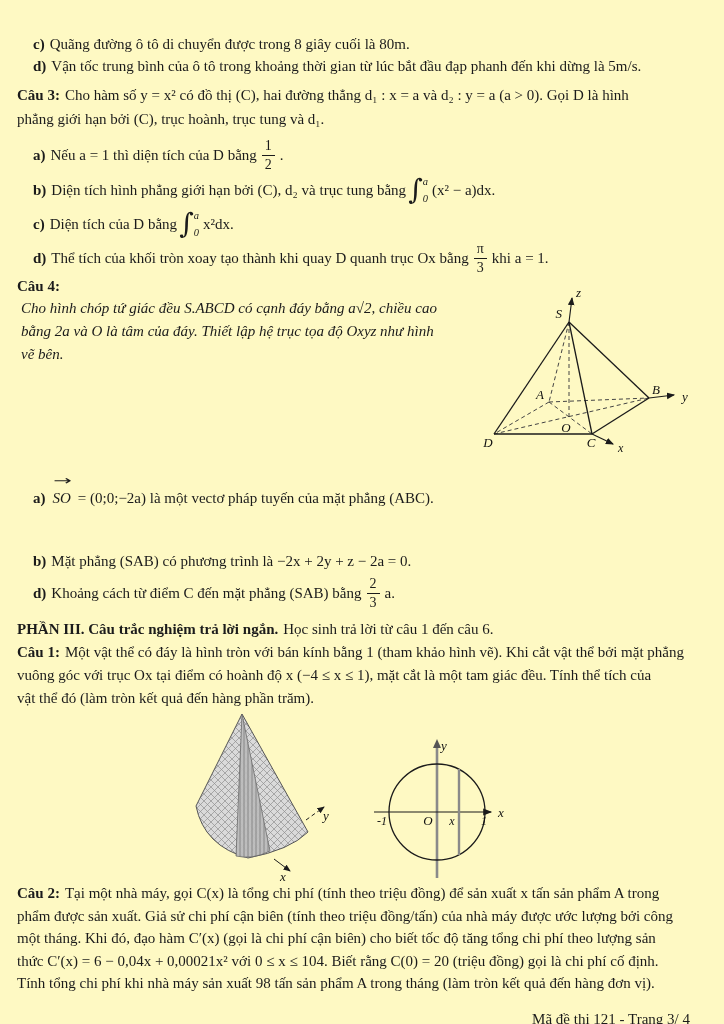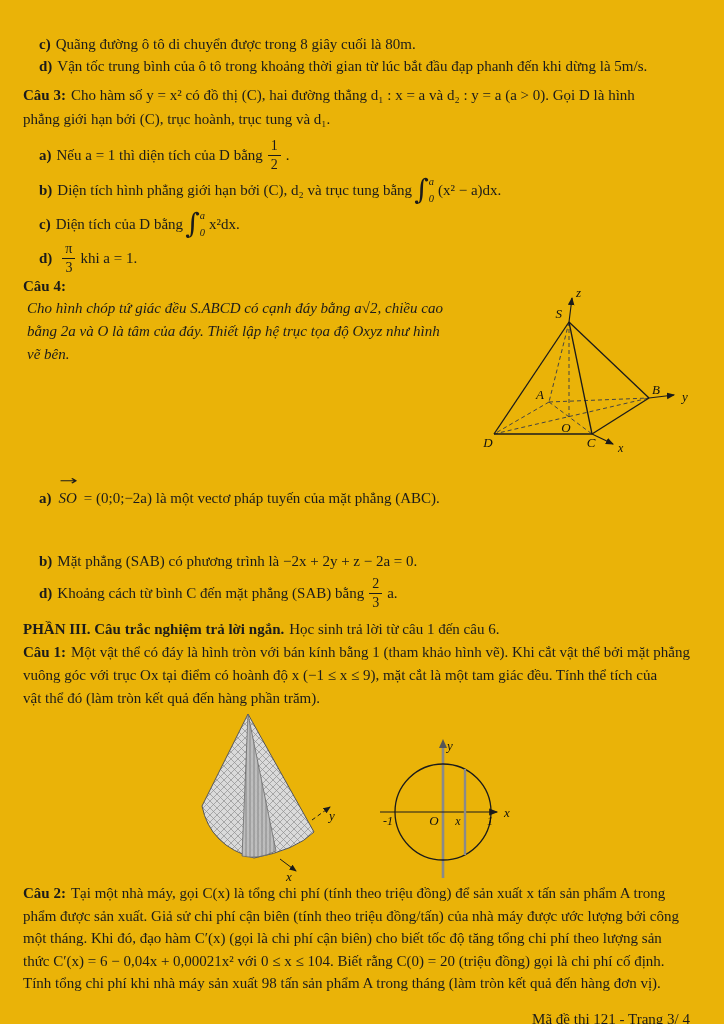--- a/index.html
+++ b/index.html
@@ -1,20 +1,20 @@
 <!DOCTYPE html>
 <html><head>
 <meta charset="utf-8">
 <style>
   html,body { margin:0; padding:0; background:#ffffff; }
   .page {
     position:relative; width:724px; height:1024px; box-sizing:border-box;
-    padding:33px 34px 0 23px; overflow:hidden;
+    padding:33px 34px 0 17px; overflow:hidden;
     font-family:"Liberation Serif","DejaVu Serif",serif;
-    font-size:15px; color:#1b1b1b; background:#eab308;
+    font-size:15px; color:#1b1b1b; background:#fef9c3;
   }
   .line { line-height:22px; white-space:nowrap; }
   .stmt { padding-left:16px; }
   .m { font-weight:bold; margin-right:5px; }
   .mline { display:flex; align-items:center; height:34px; white-space:nowrap; padding-left:16px; }
   .tall { height:36px; }
   .introline { line-height:24px; white-space:nowrap; }
   
   .frac { display:inline-flex; flex-direction:column; align-items:center; line-height:1; font-size:14px; margin:0 5px; vertical-align:middle; }
   .frac .num { padding:0 3px 2px 3px; border-bottom:1px solid #1b1b1b; }
@@ -95,20 +95,21 @@
           <span class="int-up">a</span>
           <span class="int-lo">0</span>
         </span>
     </span>
     <span>x²dx</span>
       <span>.</span>
   </div>
 
   <div class="mline">
     <span class="m">d)</span>
+    <span>Thể tích của khối tròn xoay tạo thành khi quay D quanh trục Ox bằng</span>
     <span class="frac">
         <span class="num">π</span>
         <span class="den">3</span>
       </span>
     <span>khi a = 1.</span>
   </div>
 
   <div class="line">
     <span class="m">Câu 4:</span>
   </div>
@@ -163,36 +164,36 @@
   </div>
 
   <div class="line stmt mt34">
     <span class="m">a)</span><span class="vec"><span class="arr">→</span><span>SO</span></span><span>= (0;0;−2a) là một vectơ pháp tuyến của mặt phẳng (ABC).</span>
   </div>
   <div class="line stmt h27">
     <span class="m">b)</span><span>Mặt phẳng (SAB) có phương trình là −2x + 2y + z − 2a = 0.</span>
   </div>
   <div class="mline tall">
     <span class="m">d)</span>
-    <span>Khoảng cách từ bình C đến mặt phẳng (SAB) bằng</span>
+    <span>Khoảng cách từ điểm C đến mặt phẳng (SAB) bằng</span>
     <span class="frac">
         <span class="num">2</span>
         <span class="den">3</span>
       </span>
     <span>a.</span>
   </div>
 
   <div class="introline mt6">
     <span class="m">PHẦN III. Câu trắc nghiệm trả lời ngắn.</span><span>Học sinh trả lời từ câu 1 đến câu 6.</span>
   </div>
 
   <div class="c1line">
     <span class="m">Câu 1:</span><span>Một vật thể có đáy là hình tròn với bán kính bằng 1 (tham khảo hình vẽ). Khi cắt vật thể bởi mặt phẳng</span>
   </div>
-  <div class="c1line">vuông góc với trục Ox tại điểm có hoành độ x (−1 ≤ x ≤ 9), mặt cắt là một tam giác đều. Tính thể tích của</div>
+  <div class="c1line">vuông góc với trục Ox tại điểm có hoành độ x (−4 ≤ x ≤ 1), mặt cắt là một tam giác đều. Tính thể tích của</div>
   <div class="c1line">vật thể đó (làm tròn kết quả đến hàng phần trăm).</div>
 
   <div class="figrow">
     <svg class="conefig" width="142" height="172" viewBox="0 0 142 172">
       <defs>
         <pattern id="mesh" width="7" height="7" patternUnits="userSpaceOnUse">
           <rect width="7" height="7" fill="#dadada"></rect>
           <path d="M0,0 L7,7 M7,0 L0,7" stroke="#8f8f8f" stroke-width="0.7"></path>
         </pattern>
         <pattern id="vhatch" width="4" height="8" patternUnits="userSpaceOnUse">

